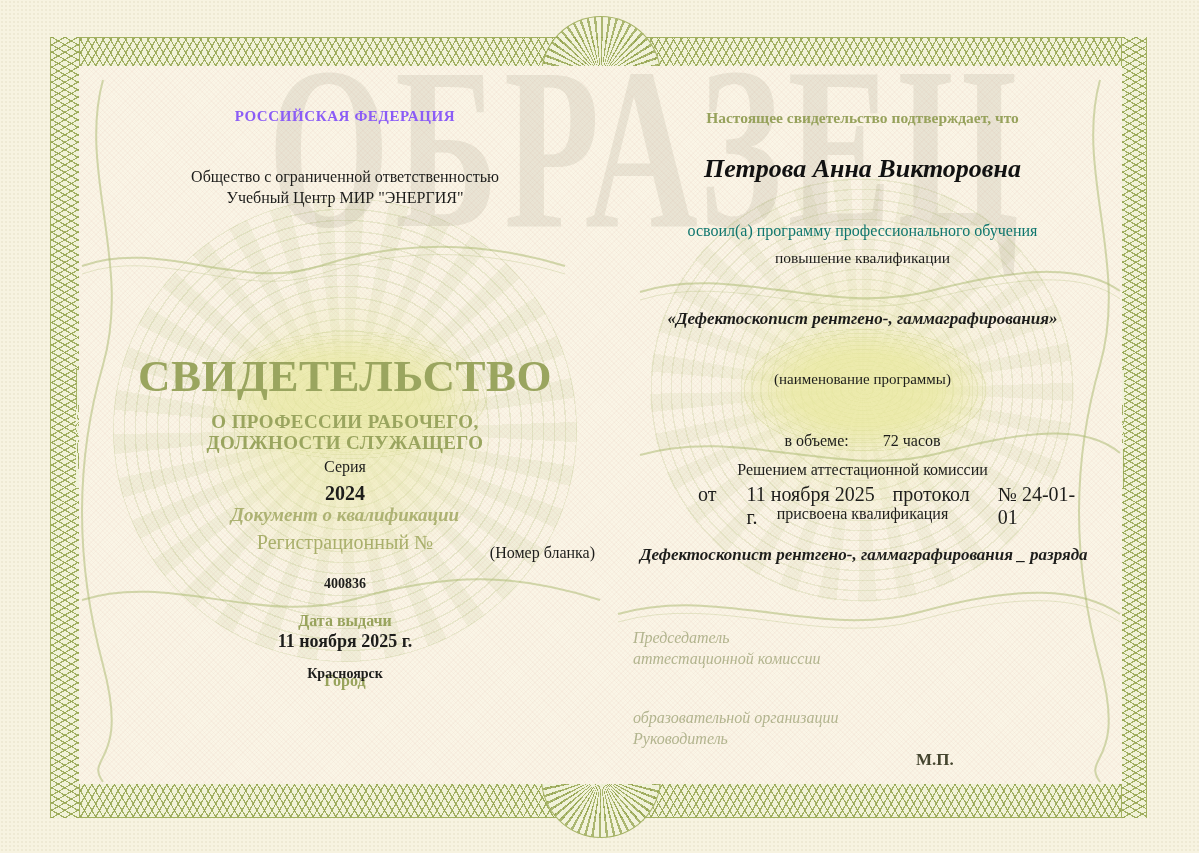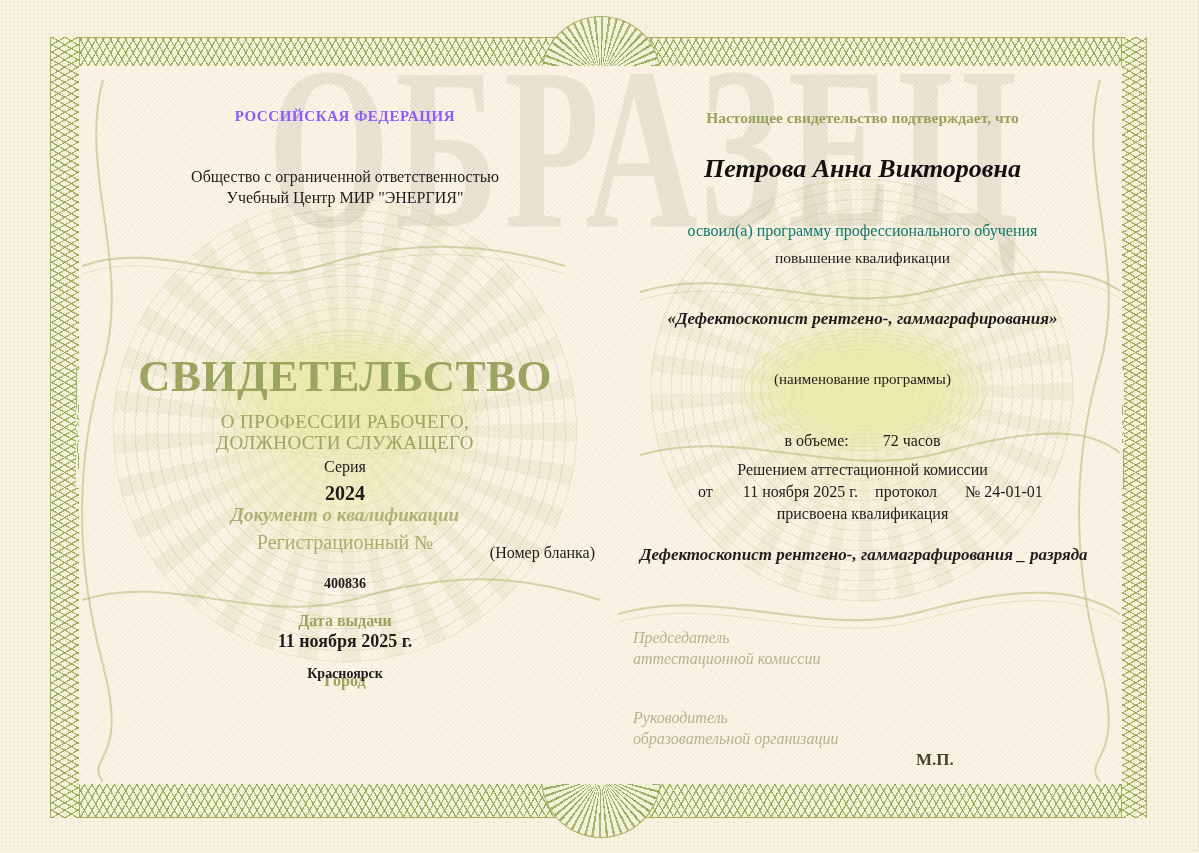--- a/index.html
+++ b/index.html
@@ -104,23 +104,23 @@
     white-space:nowrap;pointer-events:none;
   }
   
   .t{position:absolute;text-align:center;white-space:nowrap;}
   .lcol{left:95px;width:500px;}
   .rcol{left:640px;width:445px;}
   .red{color:#8b5cf6;font-weight:bold;font-size:15px;letter-spacing:.6px;}
   .olive-b{color:#98a35c;font-weight:bold;}
   .black16{font-size:16px;}
   .title{font-weight:bold;font-size:45px;letter-spacing:.5px;color:#9aa55f;}
-  .subtitle{font-weight:normal;font-size:19px;letter-spacing:.4px;color:#9aa55f;}
+  .subtitle{font-weight:bold;font-size:19px;letter-spacing:.4px;color:#9aa55f;}
   .sig{position:absolute;text-align:left;font-style:italic;font-size:16px;line-height:21px;color:#b2b48e;}
-  .line9{position:absolute;display:flex;font-size:16px;}
+  .line9{position:absolute;display:flex;font-size:20px;}
 </style>
 </head>
 <body>
 
 <div class="bg-texture"></div>
 
 <div class="frame">
   <div class="gband h band-top"></div>
   <div class="gband h band-bottom"></div>
   <div class="gband v band-left"></div>
@@ -195,16 +195,16 @@
 </div>
 
 <div class="t rcol" style="top:505px;font-size:16px;">присвоена квалификация</div>
 <div class="t rcol" style="top:545px;font-weight:bold;font-style:italic;font-size:17px;">Дефектоскопист рентгено-, гаммаграфирования _ разряда</div>
 
 <div class="sig" style="left:633px;top:627px;">
   <div>Председатель</div>
   <div>аттестационной комиссии</div>
 </div>
 <div class="sig" style="left:633px;top:707px;">
+  <div>образовательной организации</div>
   <div>Руководитель</div>
-  <div>образовательной организации</div>
 </div>
 <div style="position:absolute;left:916px;top:750px;font-weight:bold;font-size:17px;color:#45452f;">М.П.</div>
 
 </body></html>

